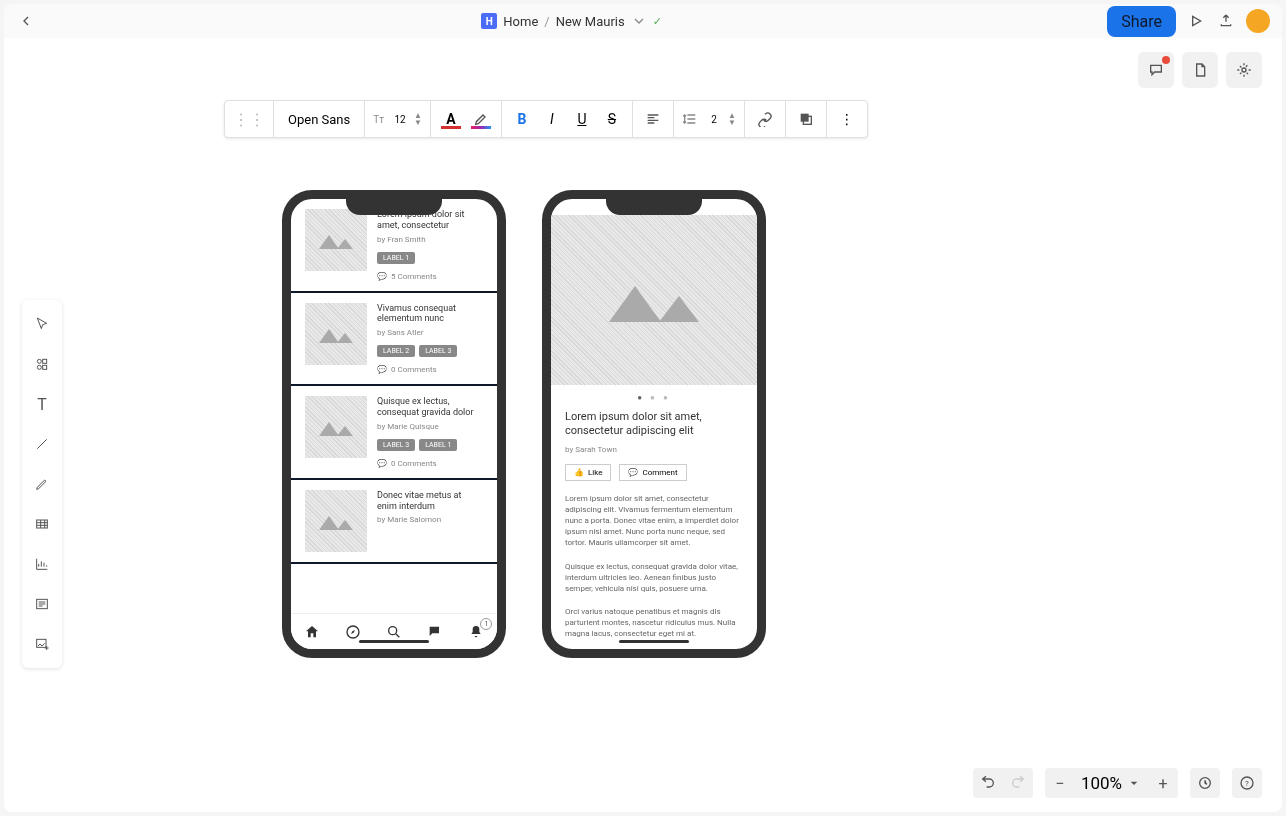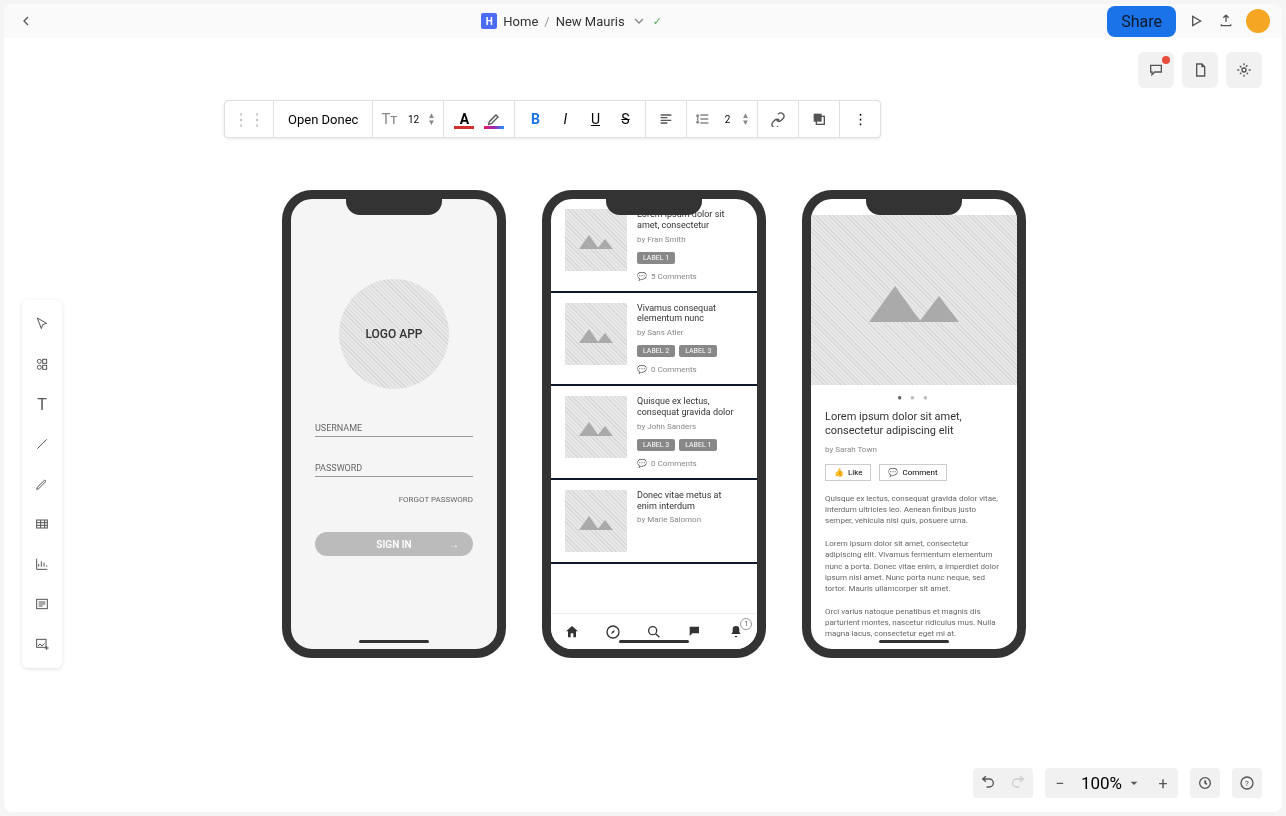--- a/index.html
+++ b/index.html
@@ -153,24 +153,24 @@
           <path fill="none" stroke="#555" stroke-width="2" d="M12 2v3m0 14v3m10-10h-3M5 12H2m15.07-7.07l-2.12 2.12M8.05 15.95l-2.12 2.12m0-12.02l2.12 2.12m7.9 7.9l2.12 2.12"></path>
         </svg>
     </div>
   </div>
 
   <div class="text-toolbar">
     <div class="tb-section">
       <span class="drag-handle">⋮⋮</span>
     </div>
     <div class="tb-section">
-      <span class="font-name">Open Donec</span>
-    </div>
-    <div class="tb-section">
-      <span style="font-size:15px;color:#888">Tт</span>
+      <span class="font-name">Open Sans</span>
+    </div>
+    <div class="tb-section">
+      <span style="font-size:10px;color:#888">Tт</span>
       <div class="font-size-box">
         <span class="font-size">12</span>
         <div class="spinner">
             <span>▲</span>
             <span>▼</span>
           </div>
       </div>
     </div>
     <div class="tb-section">
       <div class="tb-icon tb-icon-rel">
@@ -278,34 +278,20 @@
     <div class="lt-icon">
         <svg viewBox="0 0 24 24">
           <rect x="4" y="5" width="14" height="12" fill="none" stroke="currentColor" stroke-width="1.5"></rect>
           <path fill="none" stroke="currentColor" stroke-width="1.5" d="M6 15l3-3 3 3 4-4M19 15v6m-3-3h6"></path>
         </svg>
       </div>
   </div>
 
   <div class="phones">
 
-    <div class="phone">
-      <div class="notch"></div>
-      <div class="login">
-        <div class="logo-circle">LOGO APP</div>
-        <div class="field">USERNAME</div>
-        <div class="field" style="margin-top:26px">PASSWORD</div>
-        <div class="forgot">FORGOT PASSWORD</div>
-        <button class="signin-btn">
-          <span>SIGN IN</span>
-          <span class="arrow">→</span>
-        </button>
-      </div>
-      <div class="home-ind"></div>
-    </div>
 
     <div class="phone white">
       <div class="notch"></div>
       <div class="feed-list" id="feed-list">
           <div class="feed-item">
     <div class="feed-thumb">
               <div class="mountains"></div>
             </div>
     <div class="feed-content">
       <div class="feed-title">Lorem ipsum dolor sit amet, consectetur</div>
@@ -335,21 +321,21 @@
                 <span>0 Comments</span>
               </div>
     </div>
           </div>
           <div class="feed-item">
     <div class="feed-thumb">
               <div class="mountains"></div>
             </div>
     <div class="feed-content">
       <div class="feed-title">Quisque ex lectus, consequat gravida dolor</div>
-      <div class="feed-author">by John Sanders</div>
+      <div class="feed-author">by Marie Quisque</div>
       <div class="labels">
                 <span class="label-chip">LABEL 3</span>
                 <span class="label-chip">LABEL 1</span>
               </div>
       <div class="feed-comments">
                 <span>💬</span>
                 <span>0 Comments</span>
               </div>
     </div>
           </div>
@@ -401,22 +387,22 @@
         <div class="action-row">
           <div class="action-btn">
               <span>👍</span>
               <span>Like</span>
             </div>
           <div class="action-btn">
               <span>💬</span>
               <span>Comment</span>
             </div>
         </div>
+        <div class="detail-para">Lorem ipsum dolor sit amet, consectetur adipiscing elit. Vivamus fermentum elementum nunc a porta. Donec vitae enim, a imperdiet dolor ipsum nisl amet. Nunc porta nunc neque, sed tortor. Mauris ullamcorper sit amet.</div>
         <div class="detail-para">Quisque ex lectus, consequat gravida dolor vitae, interdum ultricies leo. Aenean finibus justo semper, vehicula nisi quis, posuere urna.</div>
-        <div class="detail-para">Lorem ipsum dolor sit amet, consectetur adipiscing elit. Vivamus fermentum elementum nunc a porta. Donec vitae enim, a imperdiet dolor ipsum nisl amet. Nunc porta nunc neque, sed tortor. Mauris ullamcorper sit amet.</div>
         <div class="detail-para">Orci varius natoque penatibus et magnis dis parturient montes, nascetur ridiculus mus. Nulla magna lacus, consectetur eget mi at.</div>
       </div>
       <div class="home-ind"></div>
     </div>
 
   </div>
 
   <div class="bottom-bar">
     <div class="bb-group">
       <div class="bb-btn">

